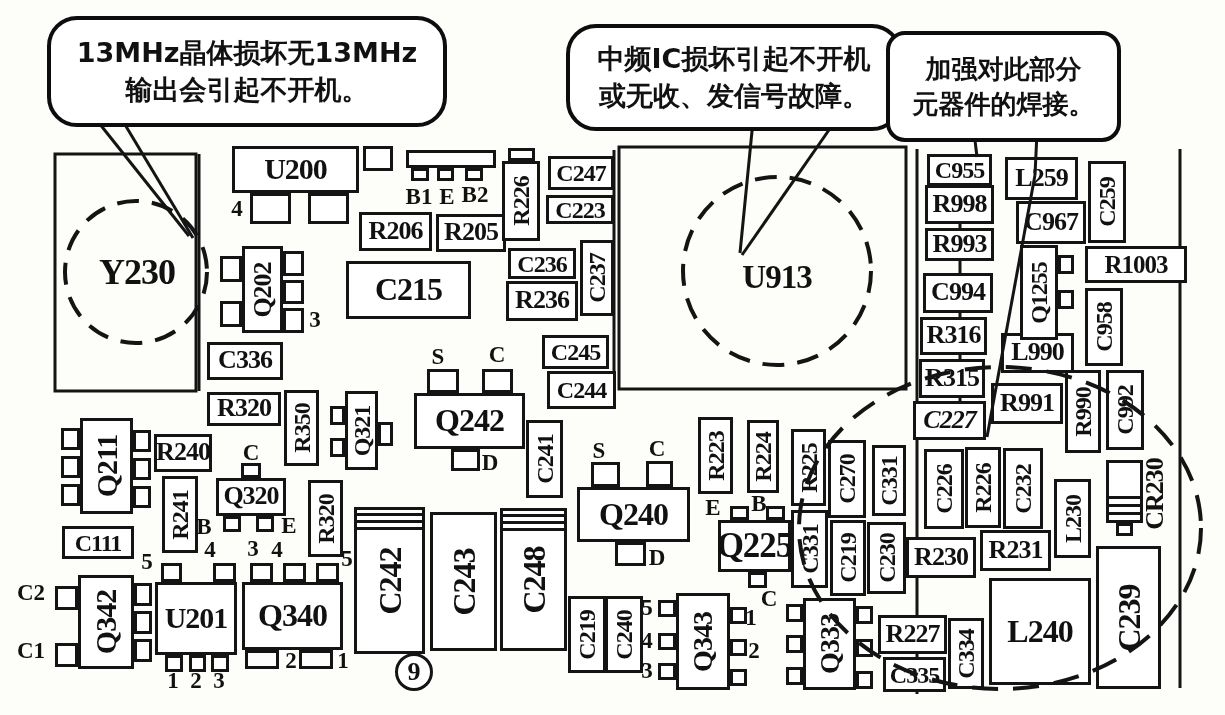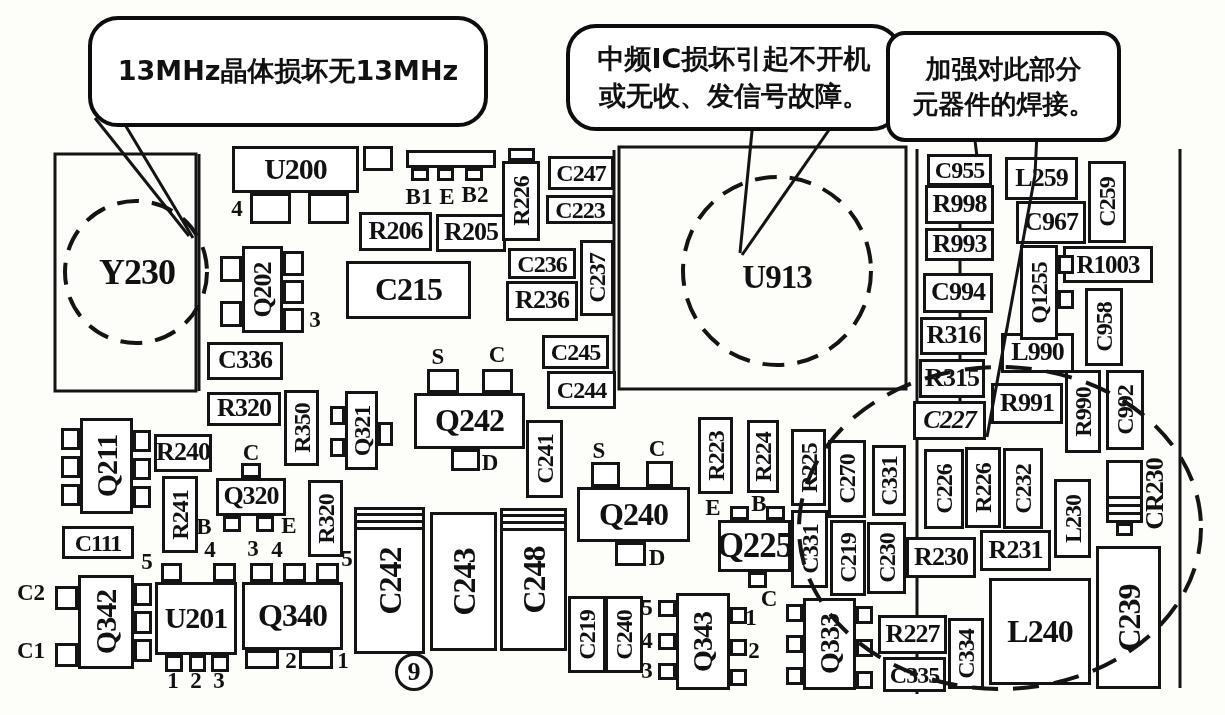--- a/index.html
+++ b/index.html
@@ -27,37 +27,38 @@
     position:absolute;transform:translate(-50%,-50%);font-weight:bold;
     z-index:2;white-space:nowrap;line-height:1;letter-spacing:-1px;
   }
   .flabel.v{transform:translate(-50%,-50%) rotate(-90deg);}
   .callout{
     position:absolute;z-index:4;background:#fff;border:4px solid #0d0d0d;
     border-radius:30px;display:flex;flex-direction:column;align-items:center;
     justify-content:center;text-align:center;font-weight:bold;
     font-family:"DejaVu Sans","Liberation Sans",sans-serif;line-height:1.34;
   }
-  .co1{left:47px;top:16px;width:392px;height:103px;font-size:27px;margin-left:41px;}
+  .co1{left:47px;top:16px;width:392px;height:103px;font-size:27px;}
   .co2{left:566px;top:24px;width:328px;height:99px;font-size:27px;}
   .co3{left:886px;top:31px;width:227px;height:103px;font-size:26px;border-radius:19px;}
   .fig-circle{
     position:absolute;z-index:2;left:395px;top:653px;width:38px;height:38px;
     border:3px solid #141414;border-radius:50%;box-sizing:border-box;
     display:flex;align-items:center;justify-content:center;
     font-weight:bold;font-size:26px;background:#fff;
   }
 </style>
 </head>
 <body>
 
 <div id="board">
 
   <div class="callout co1">
     <span>13MHz晶体损坏无13MHz</span>
+    <span>输出会引起不开机。</span>
   </div>
   <div class="callout co2">
     <span>中频IC损坏引起不开机</span>
     <span>或无收、发信号故障。</span>
   </div>
   <div class="callout co3">
     <span>加强对此部分</span>
     <span>元器件的焊接。</span>
   </div>
 
@@ -163,21 +164,21 @@
     </div>
     <div class="comp" style="left: 913px; top: 401px; width: 73px; height: 39px;">
       <span class="lbl" style="font-size: 26px; font-style: italic;">C227</span>
     </div>
     <div class="comp" style="left: 1005px; top: 157px; width: 73px; height: 43px;">
       <span class="lbl" style="font-size: 26px;">L259</span>
     </div>
     <div class="comp" style="left: 1016px; top: 201px; width: 70px; height: 43px;">
       <span class="lbl" style="font-size: 26px;">C967</span>
     </div>
-    <div class="comp" style="left: 1063px; top: 246px; width: 90px; height: 37px;">
+    <div class="comp" style="left: 1085px; top: 246px; width: 102px; height: 37px;">
       <span class="lbl" style="font-size: 25px;">R1003</span>
     </div>
     <div class="comp" style="left: 1001px; top: 333px; width: 73px; height: 40px;">
       <span class="lbl" style="font-size: 26px;">L990</span>
     </div>
     <div class="comp" style="left: 991px; top: 383px; width: 72px; height: 41px;">
       <span class="lbl" style="font-size: 26px;">R991</span>
     </div>
     <div class="comp" style="left: 906px; top: 537px; width: 70px; height: 41px;">
       <span class="lbl" style="font-size: 26px;">R230</span>

